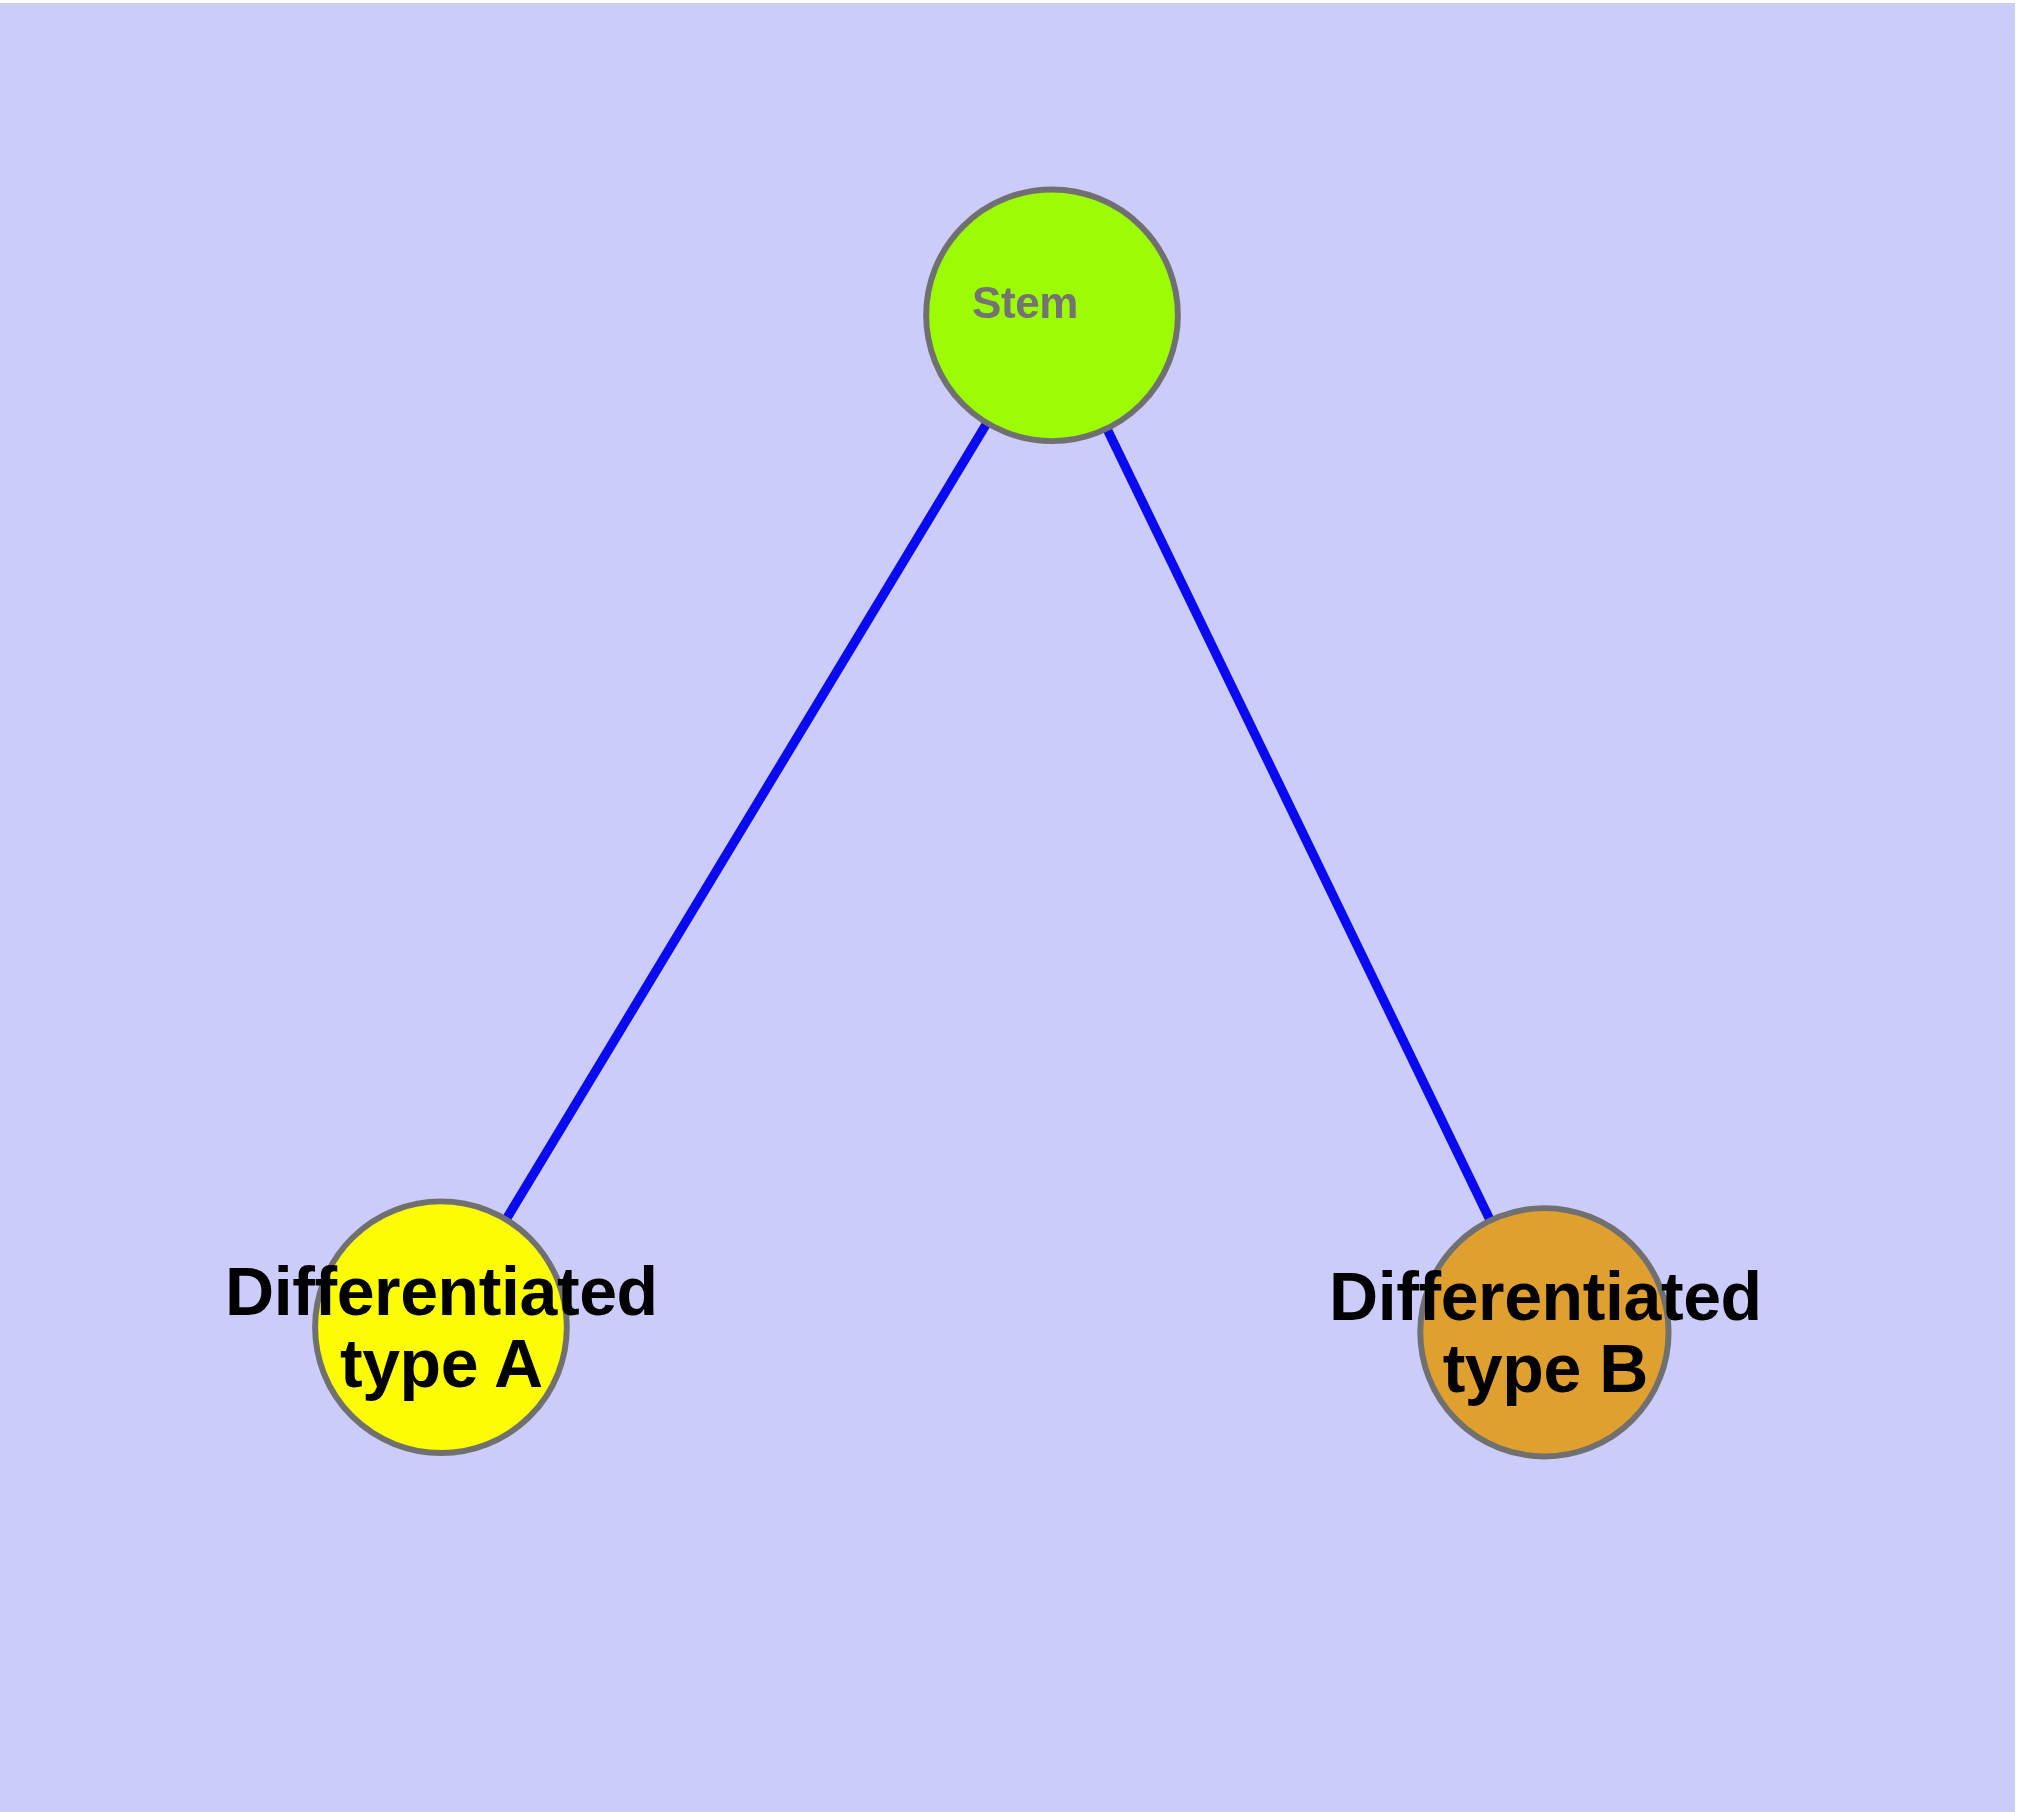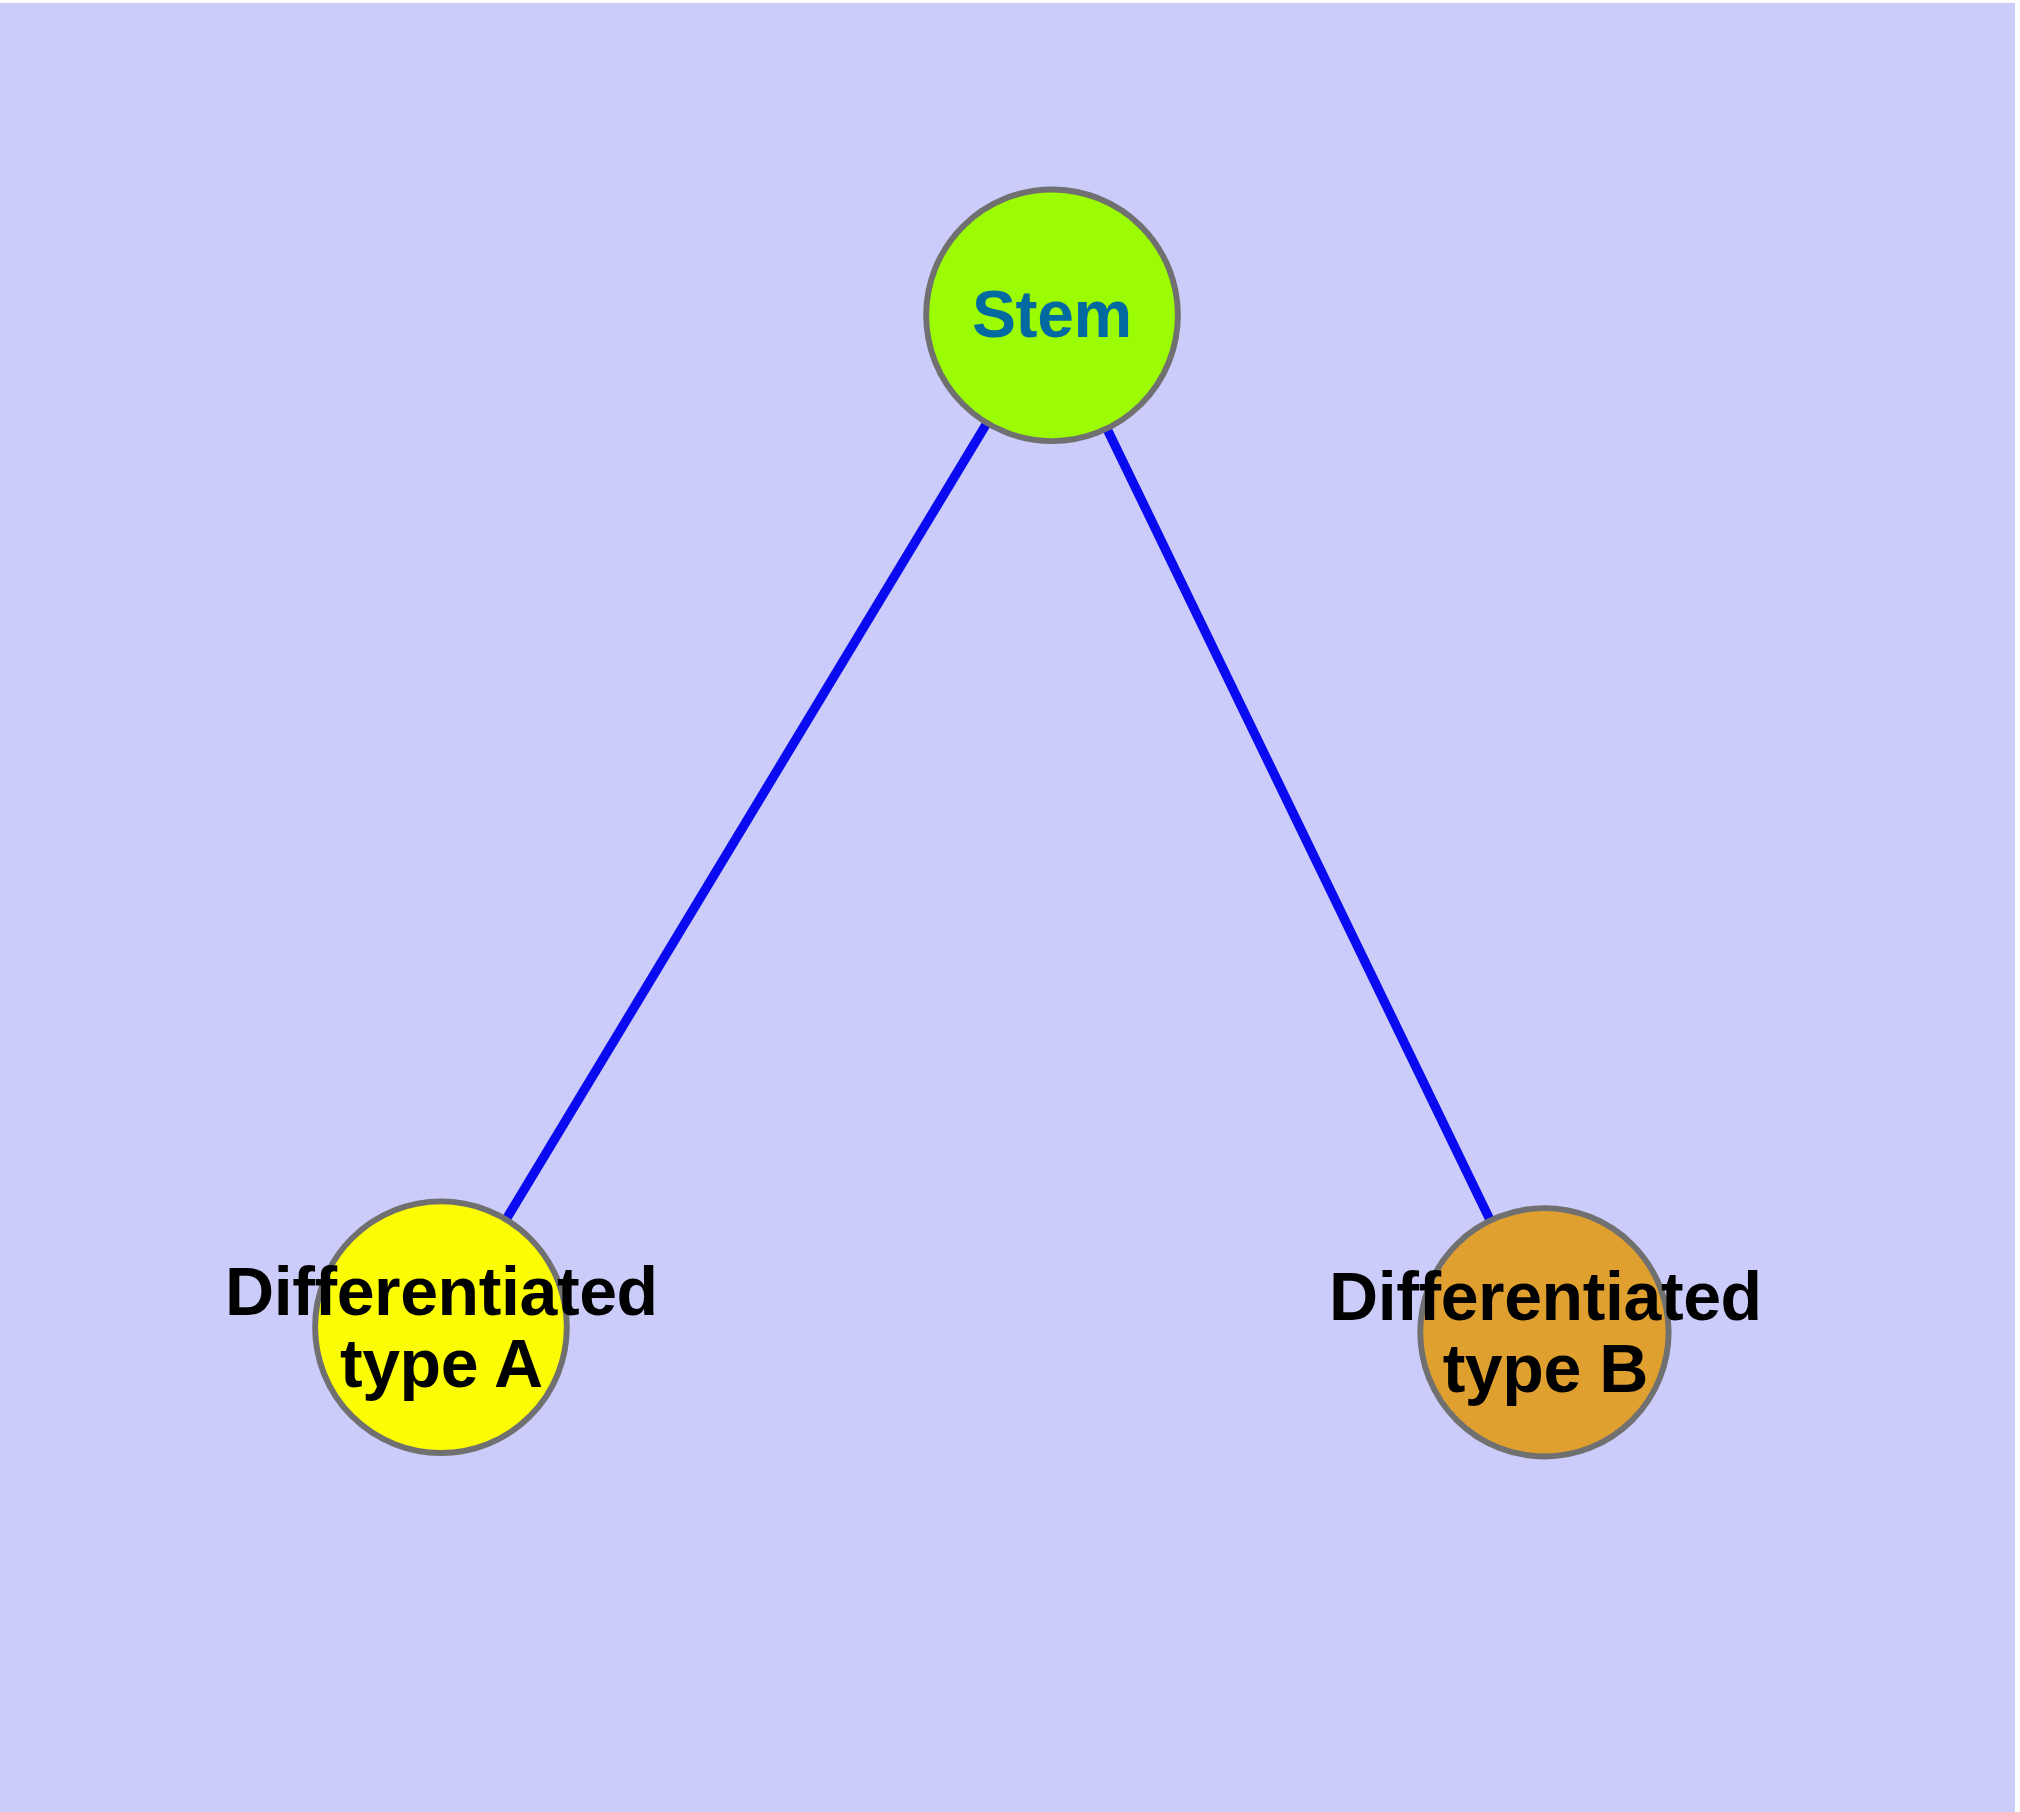--- a/index.html
+++ b/index.html
@@ -61,21 +61,21 @@
         <line x1="1305.4949322952807" y1="505.2081217802697" x2="1758.3766208438449" y2="1440.5919879735177" stroke="#0a0af0" stroke-width="11" stroke-linecap="butt"></line>
       </g>
     <g id="node-layer">
         <circle cx="1241" cy="372" r="148.5" fill="#9cfc04" stroke="#707070" stroke-width="7"></circle>
         <circle cx="520" cy="1566" r="148.5" fill="#fcfc04" stroke="#707070" stroke-width="7"></circle>
         <circle cx="1822" cy="1572" r="146.5" fill="#e0a030" stroke="#707070" stroke-width="7"></circle>
       </g>
   </svg>
 
   <div id="label-layer">
-      <div class="node-label stem-label" style="font-size: 66px; color: #0369a1; left: 972px; top: 280px;">Stem</div>
+      <div class="node-label stem-label" style="font-size: 44px; color: #737373; left: 972px; top: 280px;">Stem</div>
       <div class="node-label leaf-label" style="font-size: 68px; color: rgb(0, 0, 0); left: 225px; top: 1255px;">Differentiated
 type A</div>
       <div class="node-label leaf-label" style="font-size: 68px; color: rgb(0, 0, 0); left: 1329px; top: 1260px;">Differentiated
 type B</div>
     </div>
 
 </div>
 
 
 </body></html>

